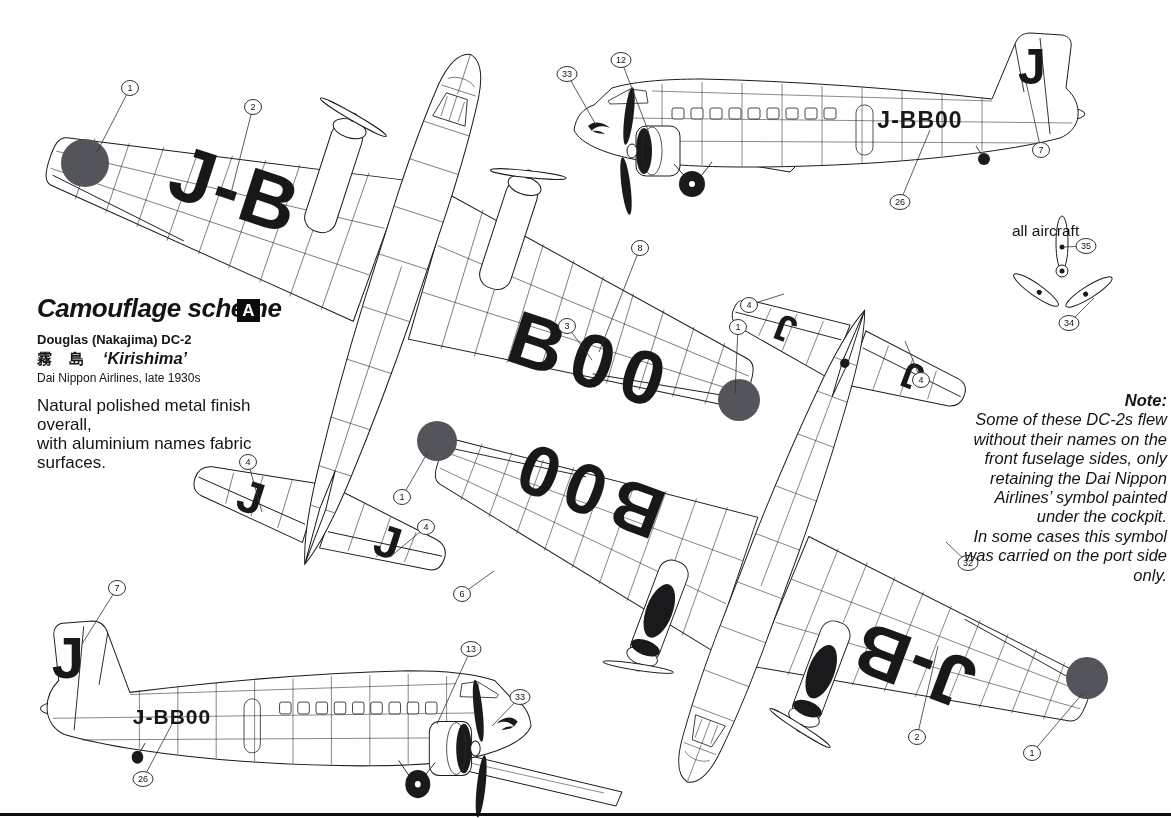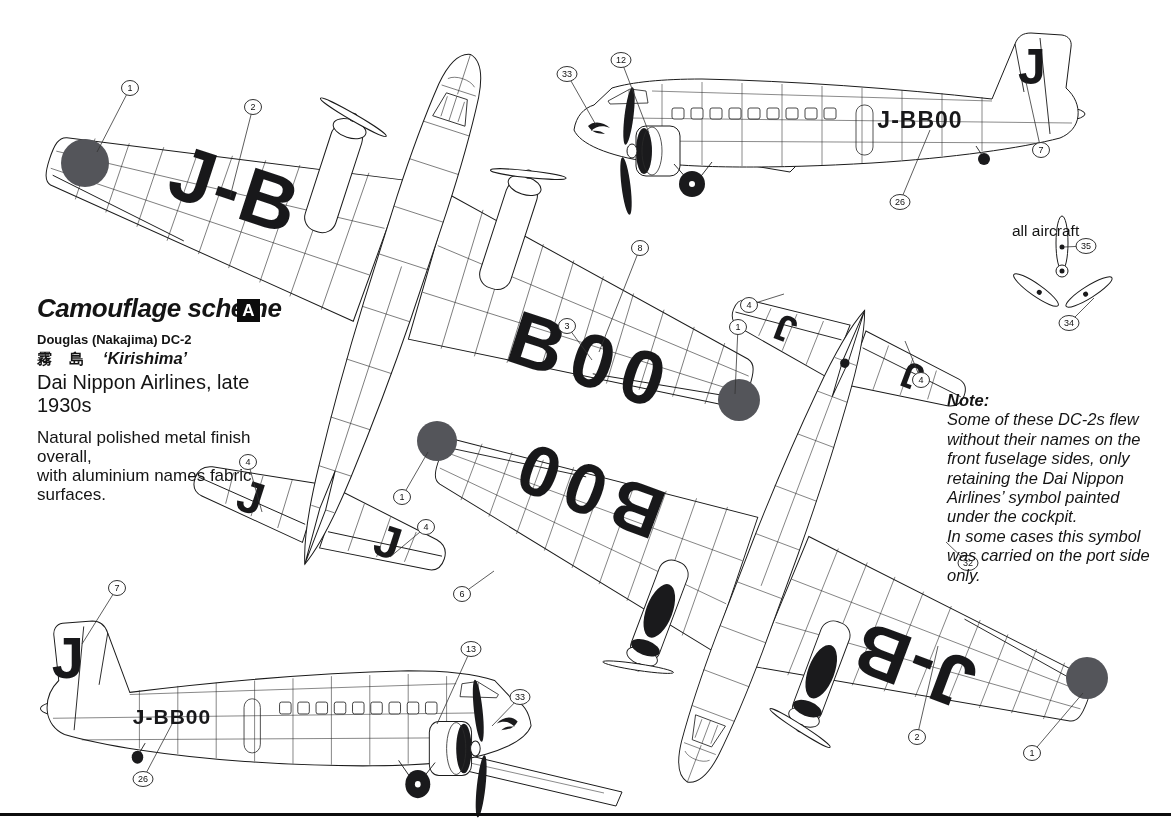--- a/index.html
+++ b/index.html
@@ -34,23 +34,23 @@
 
   
   .info-panel{position:absolute;left:37px;top:294px;width:250px;}
   .info-title{font-size:26px;font-weight:bold;font-style:italic;letter-spacing:-0.5px;line-height:28px;display:inline-block;}
   .scheme-badge{position:absolute;left:200px;top:5px;width:23px;height:23px;background:#0c0c0c;color:#fff;
                 font-size:17px;font-weight:bold;text-align:center;line-height:23px;}
   .info-type{font-size:13px;font-weight:bold;margin-top:10px;}
   .info-name-row{margin-top:2px;font-size:16.5px;}
   .kanji{font-weight:bold;font-size:15px;letter-spacing:6px;font-family:"DejaVu Sans",sans-serif;}
   .ac-name{font-style:italic;font-weight:bold;margin-left:8px;}
-  .info-operator{font-size:20px;margin-top:2px;}
+  .info-operator{font-size:12px;margin-top:2px;}
   .info-finish{font-size:17px;margin-top:11px;line-height:19px;}
-  .note-panel{position:absolute;left:947px;top:391px;width:220px;font-size:16.5px;font-style:italic;line-height:19.4px;}
+  .note-panel{position:absolute;left:947px;top:391px;width:220px;font-size:16.5px;font-style:italic;line-height:19.4px;text-align:right;}
   .note-title{font-weight:bold;}
   .all-aircraft{position:absolute;left:1012px;top:196px;font-size:15.5px;margin-top:26px;}
   .bottom-rule{position:absolute;left:0;top:813px;width:1171px;height:3px;background:#0d0d0d;}
 </style>
 </head>
 <body>
 
 <div id="page">
 
   <svg id="diagram" width="1171" height="818" viewBox="0 0 1171 818" xmlns="http://www.w3.org/2000/svg">

